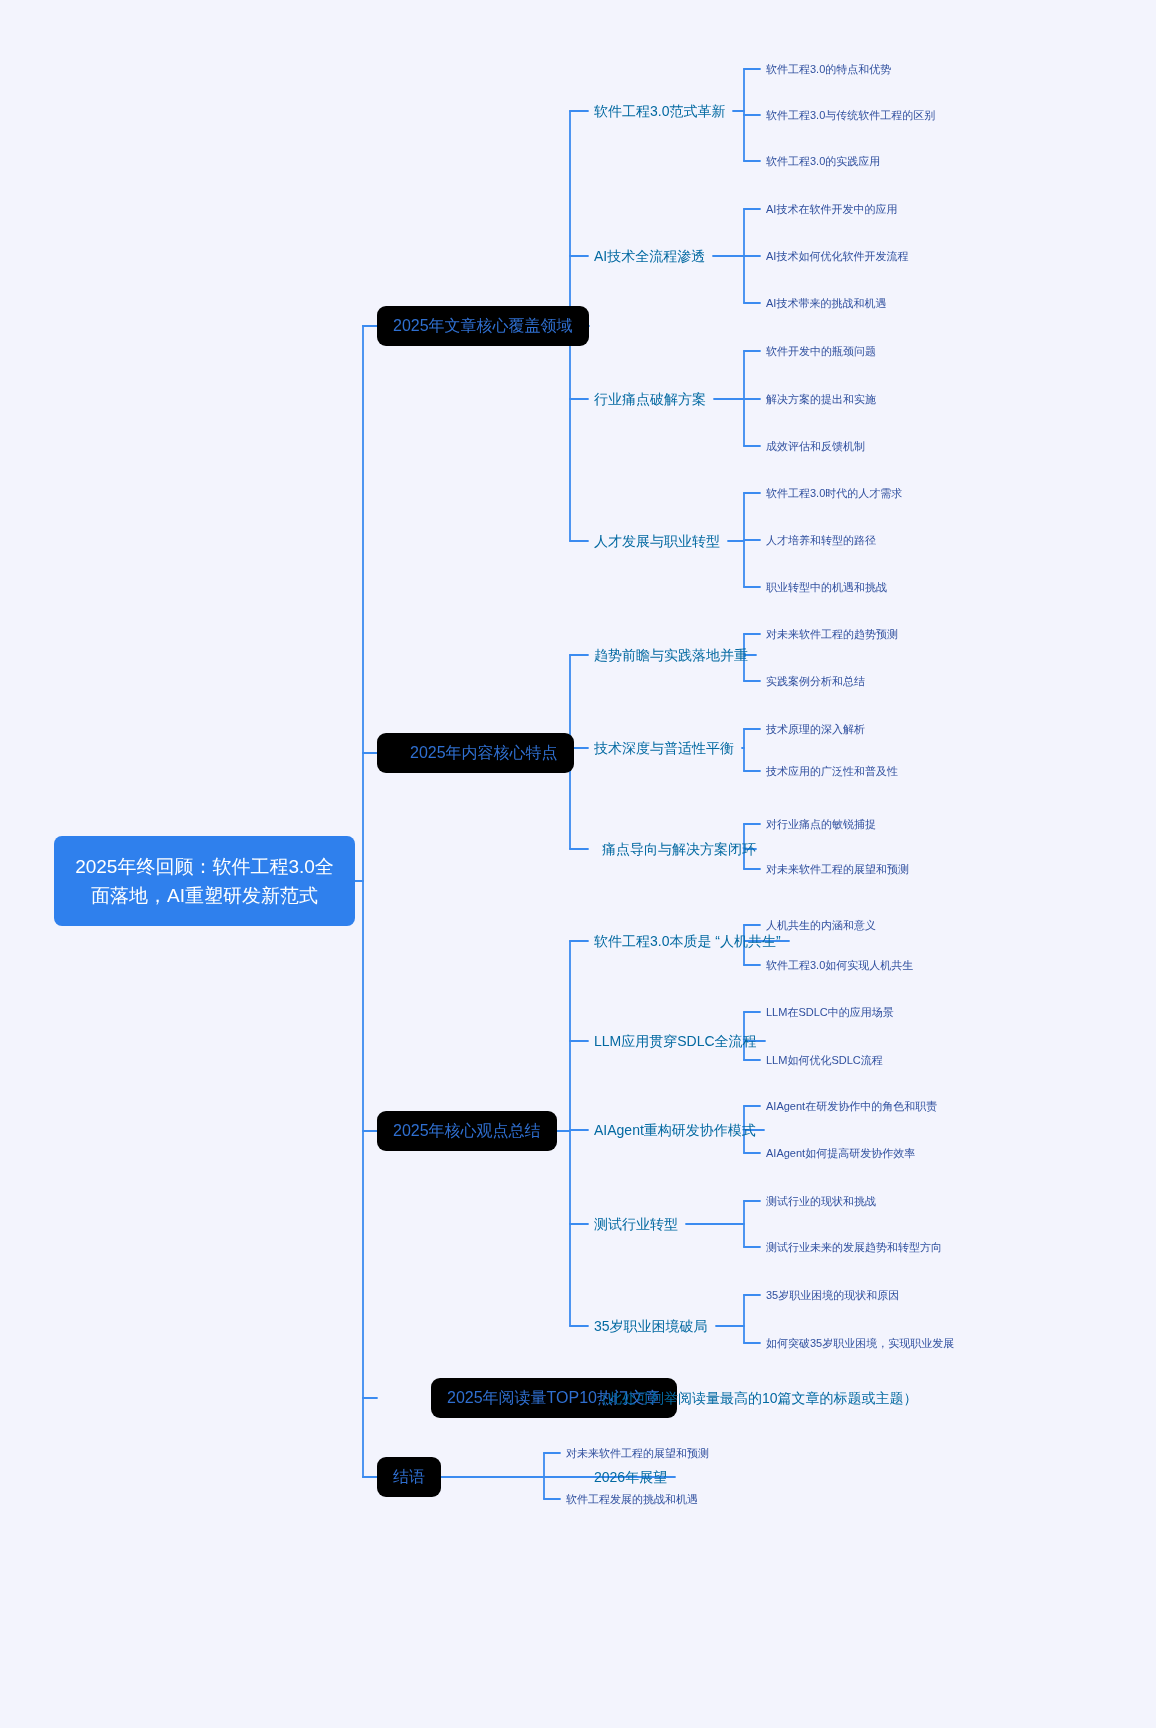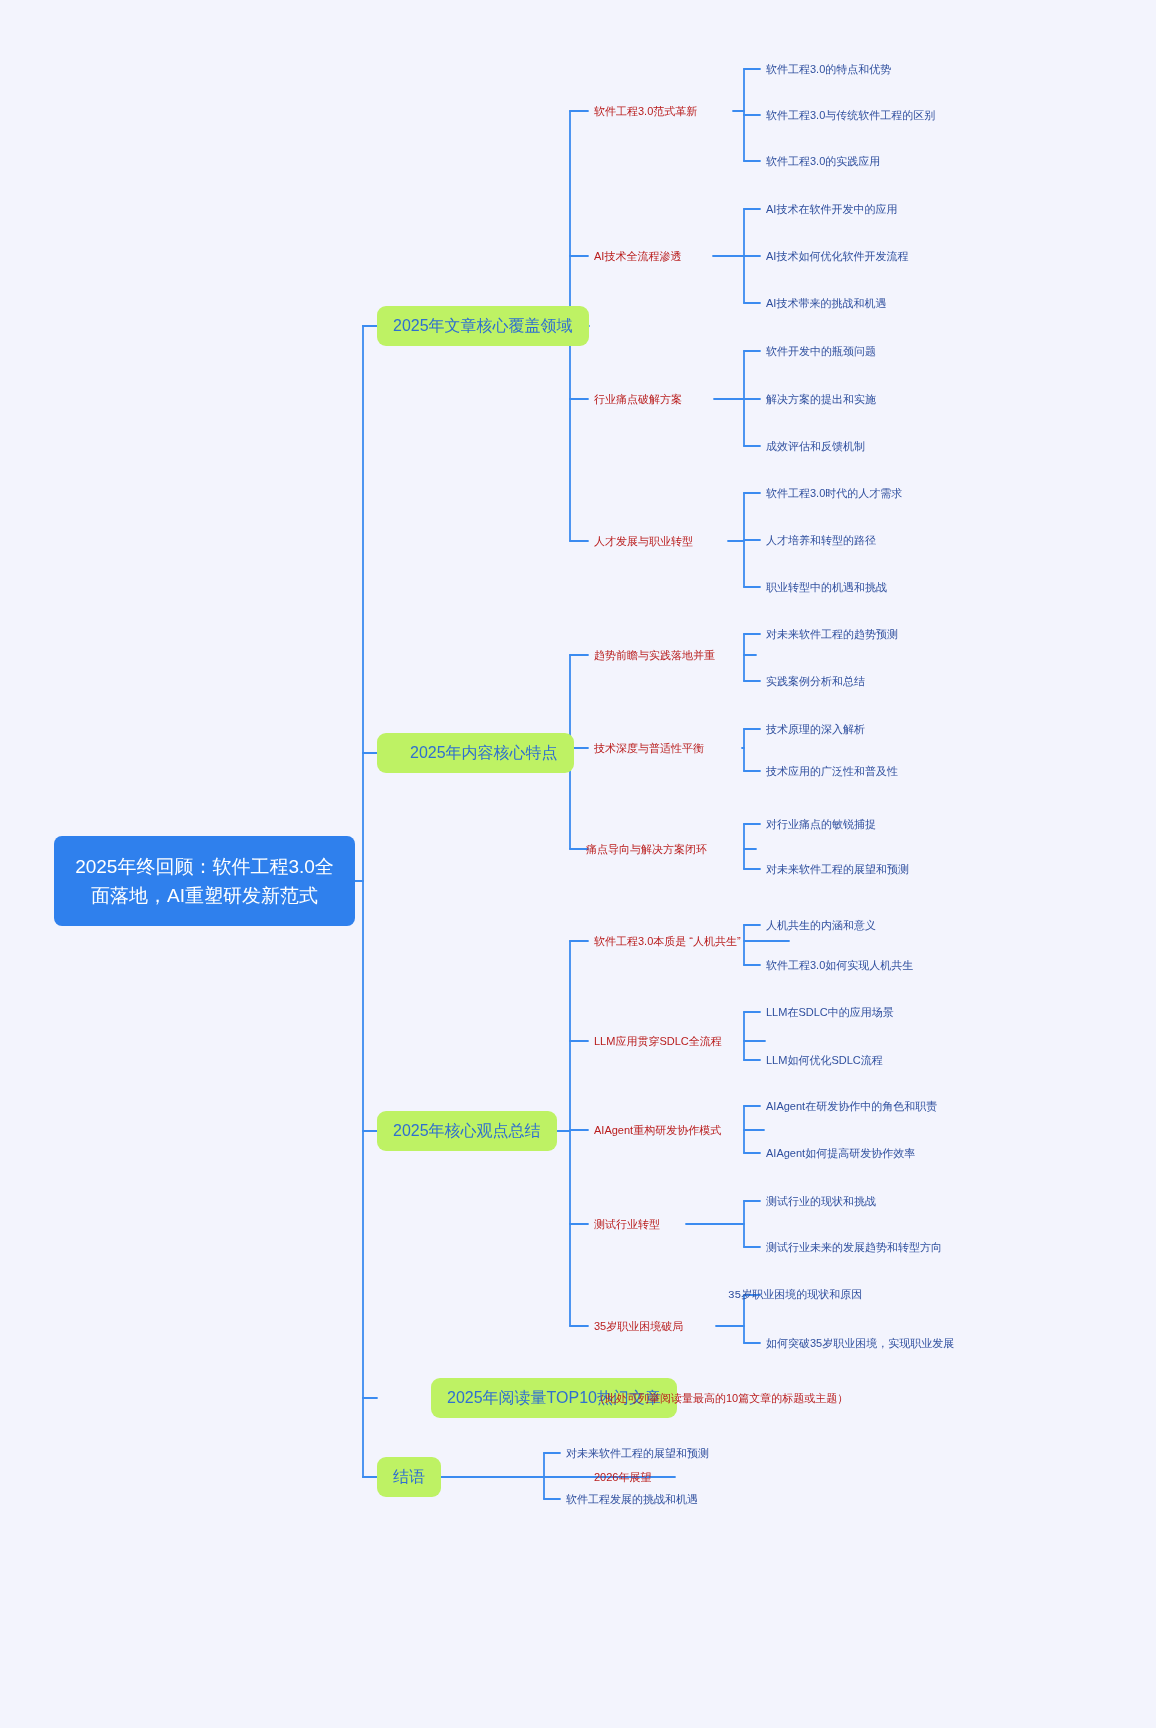--- a/index.html
+++ b/index.html
@@ -21,32 +21,32 @@
     color:#ffffff;
     border-radius:8px;
     font-size:19px;
     line-height:29px;
     text-align:center;
     padding:12px 14px;
     justify-content:center;
   }
   
   .lvl1{
-    background:#bef264;
+    background:#000000;
     color:#2f6fd0;
     border-radius:9px;
     font-size:16px;
     line-height:22px;
     padding:9px 16px;
     white-space:nowrap;
   }
   
   .lvl2{
-    color:#b91c1c;
-    font-size:11px;
+    color:#0369a1;
+    font-size:14px;
     line-height:20px;
     white-space:nowrap;
   }
   
   .lvl3{
     color:#2f4f9e;
     font-size:11px;
     line-height:19px;
     white-space:nowrap;
   }
@@ -215,21 +215,21 @@
     </div>
     <div class="node lvl2" style="left: 594px; top: 738px;">
       <span>技术深度与普适性平衡</span>
     </div>
     <div class="node lvl3" style="left: 766px; top: 719.5px;">
       <span>技术原理的深入解析</span>
     </div>
     <div class="node lvl3" style="left: 766px; top: 761.5px;">
       <span>技术应用的广泛性和普及性</span>
     </div>
-    <div class="node lvl2" style="left: 586px; top: 839px;">
+    <div class="node lvl2" style="left: 602px; top: 839px;">
       <span>痛点导向与解决方案闭环</span>
     </div>
     <div class="node lvl3" style="left: 766px; top: 814.5px;">
       <span>对行业痛点的敏锐捕捉</span>
     </div>
     <div class="node lvl3" style="left: 766px; top: 859.5px;">
       <span>对未来软件工程的展望和预测</span>
     </div>
     <div class="node lvl1" style="left: 377px; top: 1111px;">
       <span>2025年核心观点总结</span>
@@ -266,21 +266,21 @@
     </div>
     <div class="node lvl3" style="left: 766px; top: 1191.5px;">
       <span>测试行业的现状和挑战</span>
     </div>
     <div class="node lvl3" style="left: 766px; top: 1237.5px;">
       <span>测试行业未来的发展趋势和转型方向</span>
     </div>
     <div class="node lvl2" style="left: 594px; top: 1316px;">
       <span>35岁职业困境破局</span>
     </div>
-    <div class="node lvl3" style="left: 728px; top: 1285.5px; font-family: Liberation Mono, monospace;">
+    <div class="node lvl3" style="left: 766px; top: 1285.5px;">
       <span>35岁职业困境的现状和原因</span>
     </div>
     <div class="node lvl3" style="left: 766px; top: 1333.5px;">
       <span>如何突破35岁职业困境，实现职业发展</span>
     </div>
     <div class="node lvl1" style="left: 399px; top: 1378px; margin-left: 32px;">
       <span>2025年阅读量TOP10热门文章</span>
     </div>
     <div class="node lvl2 wrap" style="width: 270px; left: 594px; top: 1388px;">
       <span>（此处可列举阅读量最高的10篇文章的标题或主题）</span>

